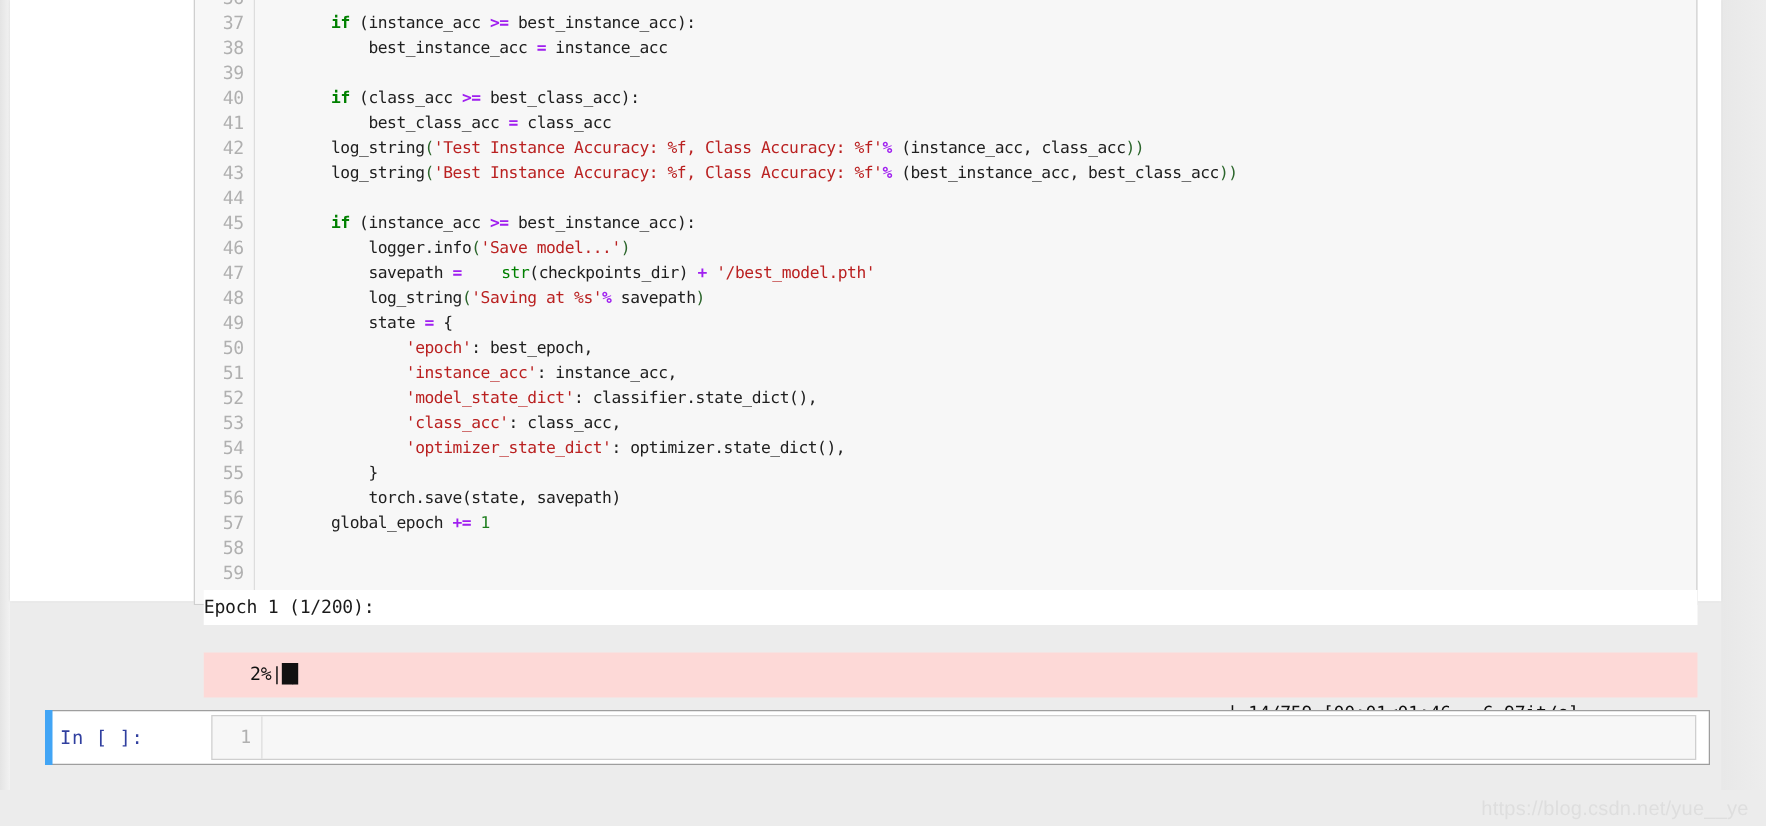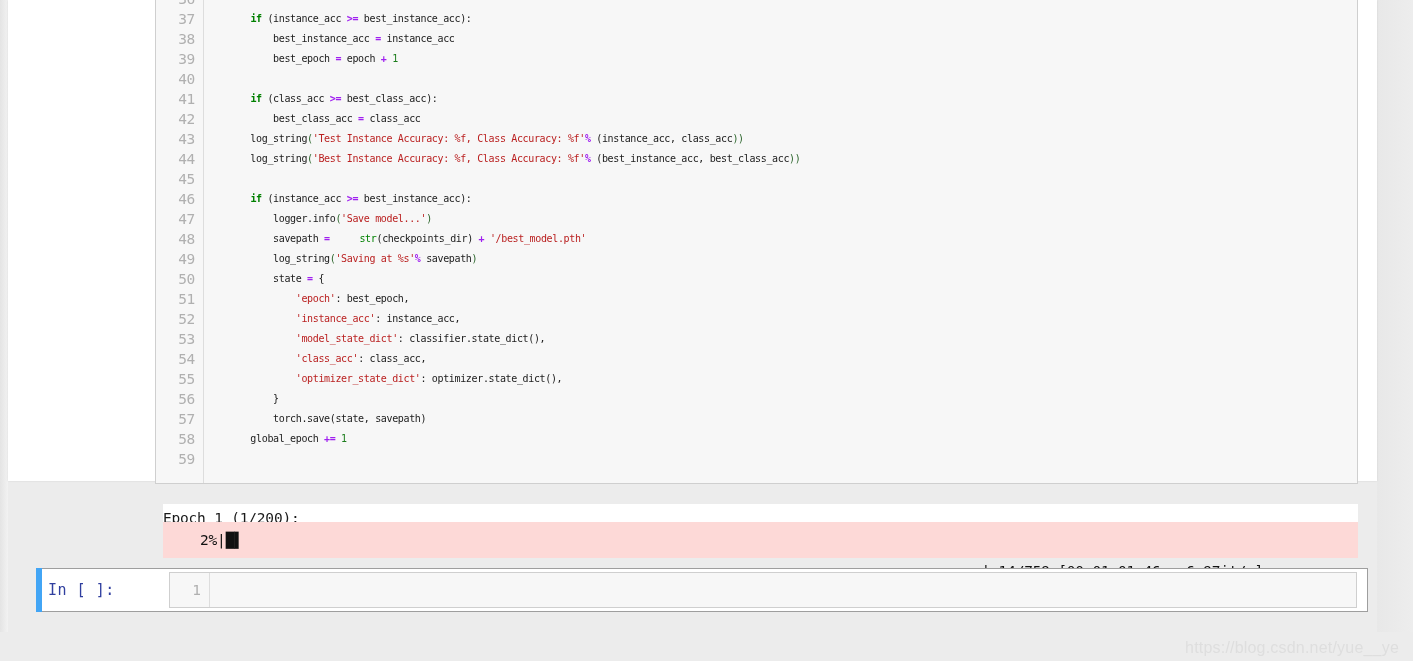--- a/index.html
+++ b/index.html
@@ -86,37 +86,37 @@
     right: 0;
     height: 100%;
     padding-left: 0px;
     overflow: hidden;
   }
   .code-line {
     height: 20px;
     line-height: 20px;
     white-space: pre;
     font-family: "DejaVu Sans Mono", monospace;
-    font-size: 10px;
+    font-size: 13px;
     letter-spacing: -0.35px;
     color: #202020;
   }
   .k  { color: #008000; font-weight: bold; }   
   .nb { color: #008000; margin-left: 24px; }                      
   .o  { color: #a020f0; font-weight: bold; }   
   .s  { color: #ba2121; margin-top: 12px; }                      
   .mi { color: #1c7d1c; }                      
   .p  { color: #202020; }                      
   .fp { color: #2c662c; }                      
 
   
   .out-text {
     position: absolute;
     left: 155px;
-    top: 504px;
+    top: 472px;
     width: 1195px;
     height: 28px;
     line-height: 28px;
     font-family: "DejaVu Sans Mono", monospace;
     font-size: 14.5px;
     letter-spacing: -0.2px;
     color: #1a1a1a;
     white-space: pre;
     background: #ffffff;
   }
@@ -269,21 +269,20 @@
         <div class="ln">56</div>
         <div class="ln">57</div>
         <div class="ln">58</div>
         <div class="ln">59</div>
       </div>
 
       <div class="code-area">
         <div class="code-line">&nbsp;</div>
         <div class="code-line">        <span class="k">if</span> <span class="p">(</span>instance_acc <span class="o">&gt;=</span> best_instance_acc<span class="p">):</span></div>
         <div class="code-line">            best_instance_acc <span class="o">=</span> instance_acc</div>
-        <div class="code-line">            best_epoch <span class="o">=</span> epoch <span class="o">+</span> <span class="mi">1</span></div>
         <div class="code-line">&nbsp;</div>
         <div class="code-line">        <span class="k">if</span> <span class="p">(</span>class_acc <span class="o">&gt;=</span> best_class_acc<span class="p">):</span></div>
         <div class="code-line">            best_class_acc <span class="o">=</span> class_acc</div>
         <div class="code-line">        log_string<span class="fp">(</span><span class="s">'Test Instance Accuracy: %f, Class Accuracy: %f'</span><span class="o">%</span> <span class="p">(</span>instance_acc<span class="p">,</span> class_acc<span class="fp">))</span></div>
         <div class="code-line">        log_string<span class="fp">(</span><span class="s">'Best Instance Accuracy: %f, Class Accuracy: %f'</span><span class="o">%</span> <span class="p">(</span>best_instance_acc<span class="p">,</span> best_class_acc<span class="fp">))</span></div>
         <div class="code-line">&nbsp;</div>
         <div class="code-line">        <span class="k">if</span> <span class="p">(</span>instance_acc <span class="o">&gt;=</span> best_instance_acc<span class="p">):</span></div>
         <div class="code-line">            logger<span class="p">.</span>info<span class="fp">(</span><span class="s">'Save model...'</span><span class="fp">)</span></div>
         <div class="code-line">            savepath <span class="o">=</span> <span class="nb">str</span><span class="p">(</span>checkpoints_dir<span class="p">)</span> <span class="o">+</span> <span class="s">'/best_model.pth'</span></div>
         <div class="code-line">            log_string<span class="fp">(</span><span class="s">'Saving at %s'</span><span class="o">%</span> savepath<span class="fp">)</span></div>

